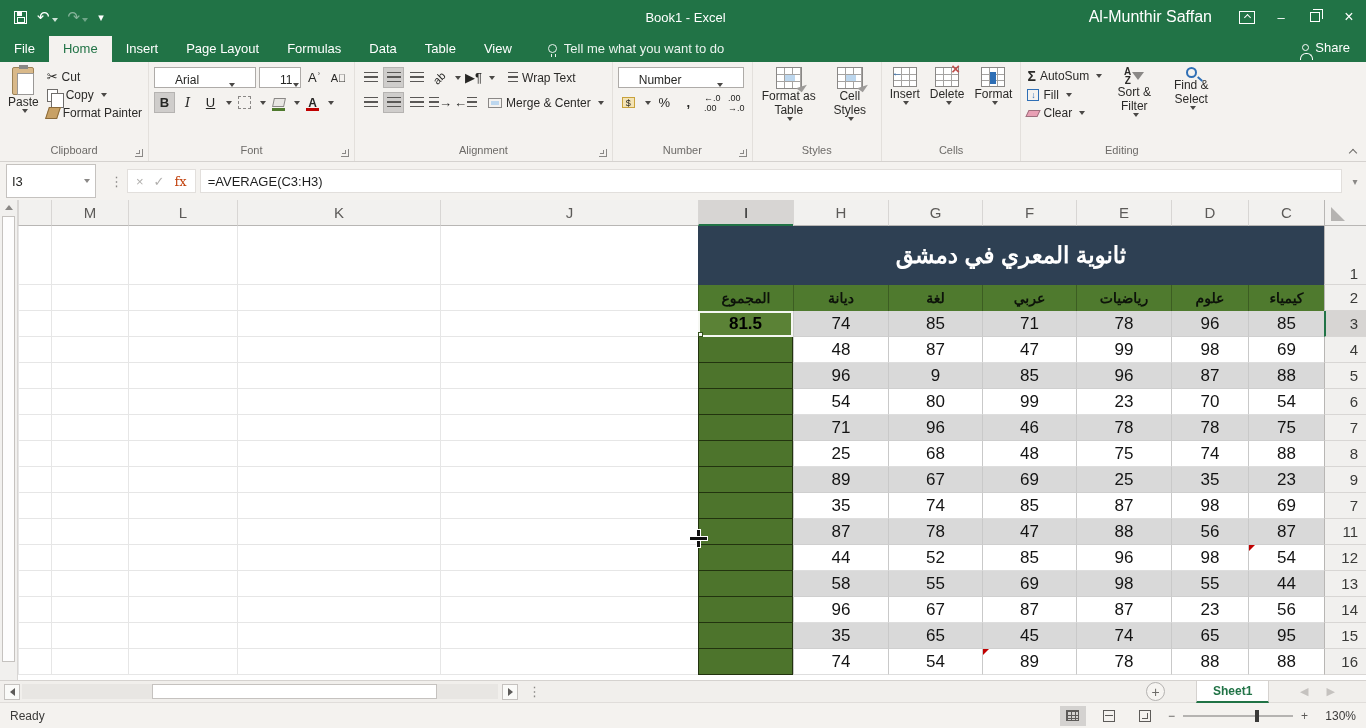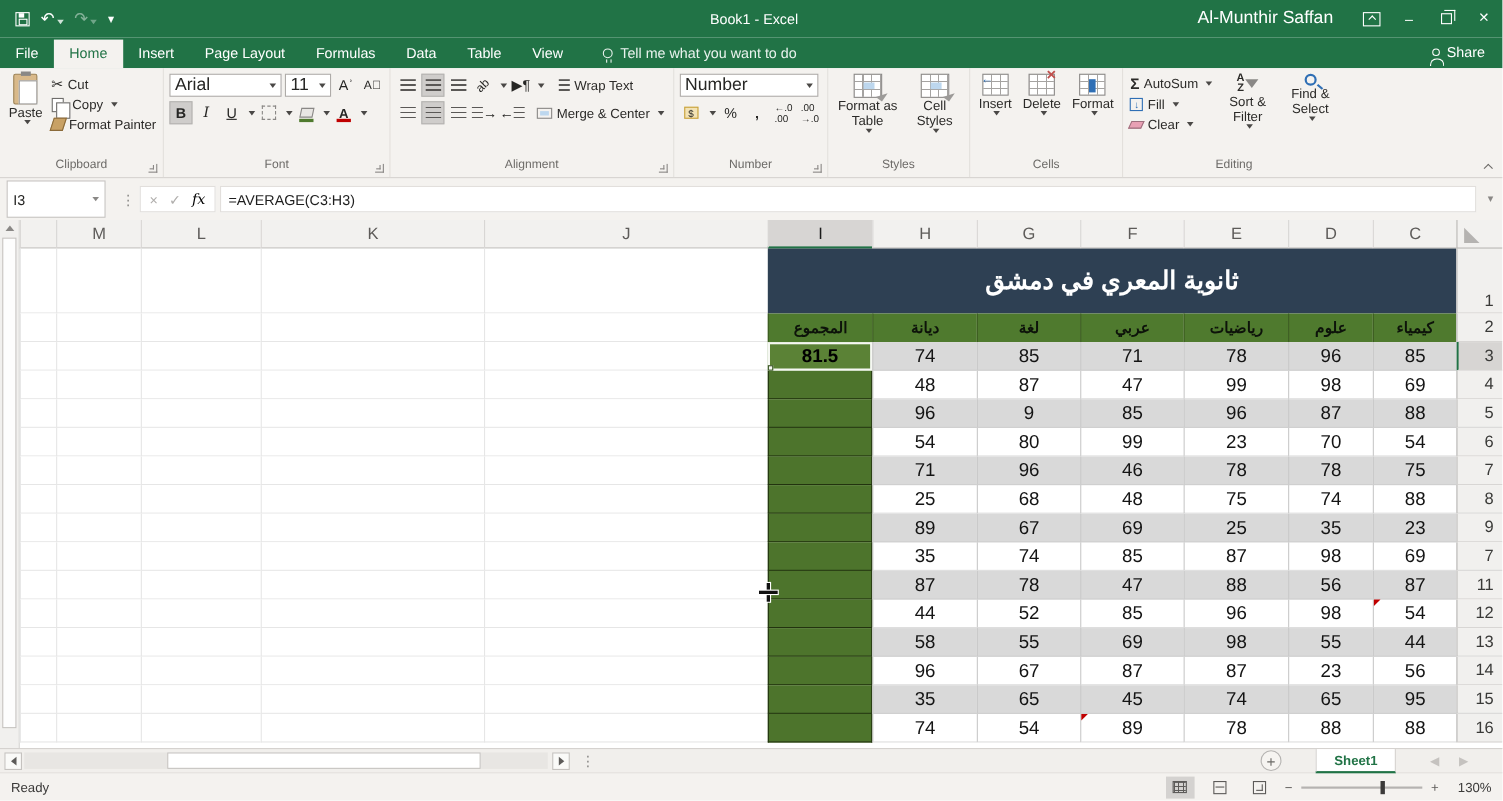--- a/index.html
+++ b/index.html
@@ -38,21 +38,21 @@
   
   .ribbon{height:100px;background:#f4f2ef;border-bottom:1px solid #d5d2cf;display:flex;position:relative}
   .grp{display:flex;flex-direction:column;border-right:1px solid #e3e0dc;padding:3px 3px 0}
   .grp-body{flex:1;display:flex;align-items:flex-start}
   .grp-label{height:17px;font-size:11px;color:#6d6b68;text-align:center;position:relative;padding:0 10px}
   .launcher{position:absolute;right:2px;bottom:4px;width:8px;height:8px;border-right:1px solid #8a8886;border-bottom:1px solid #8a8886}
   .launcher::after{content:"";position:absolute;right:2px;bottom:2px;width:3px;height:3px;border-right:1px solid #8a8886;border-bottom:1px solid #8a8886}
   .dd{display:inline-block;width:0;height:0;border-left:3px solid transparent;border-right:3px solid transparent;border-top:4px solid #4a4846;margin-left:3px;vertical-align:middle}
   .big{display:flex;flex-direction:column;align-items:center;padding:2px 5px;font-size:12px;line-height:14px;text-align:center;color:#2b2a28}
   .smallrow{display:flex;align-items:center;gap:4px;font-size:12px;padding:2px 3px;color:#2b2a28;white-space:nowrap}
-  .combo{background:#fff;border:1px solid #aeaba8;height:21px;display:flex;align-items:center;padding:0 4px;font-size:16px}
+  .combo{background:#fff;border:1px solid #aeaba8;height:21px;display:flex;align-items:flex-end;padding:0 20px;font-size:12px}
   .combo .dd{margin-left:auto}
   .tgl{min-width:21px;height:21px;display:flex;align-items:center;justify-content:center;font-size:13px}
   .tgl.on{background:#cfcdcb;border:1px solid #b5b3b1}
   .lines{display:inline-block;width:14px;height:11px;background:repeating-linear-gradient(to bottom,#5a5856 0 1.5px,transparent 1.5px 4.5px)}
   .lines.sm{width:10px}
   .clip-ic{width:22px;height:28px;background:#d9b98a;border:1px solid #9c8256;border-radius:2px;position:relative}
   .clip-ic::after{content:"";position:absolute;left:4px;top:5px;width:15px;height:20px;background:#fff;border:1px solid #9a9896}
   .clip-ic::before{content:"";position:absolute;left:6px;top:-3px;width:9px;height:4px;background:#8a8886;z-index:2}
   .copy-ic{width:11px;height:13px;border:1px solid #6f6d6b;background:#fff;position:relative;display:inline-block}
   .copy-ic::after{content:"";position:absolute;left:3px;top:3px;width:11px;height:13px;border:1px solid #6f6d6b;background:#fff}
@@ -76,21 +76,21 @@
   .collapse{position:absolute;right:8px;bottom:4px;width:10px;height:10px}
   .collapse::after{content:"";position:absolute;left:2px;top:3px;width:5px;height:5px;border-left:1.5px solid #6d6b68;border-top:1.5px solid #6d6b68;transform:rotate(45deg)}
   .colorbar{display:inline-block;width:13px;height:3px;position:absolute;left:3px;bottom:1px}
   .icwrap{position:relative;width:19px;height:19px;display:flex;align-items:center;justify-content:center}
 
   
   .fbar{height:38px;background:#f4f2ef;display:flex;align-items:center;padding:6px 2px 6px 6px;gap:4px}
   .namebox{width:90px;height:24px;background:#fff;border:1px solid #c5c2bf;display:flex;align-items:center;padding:16px 5px;font-size:13px}
   .namebox .dd{margin-left:auto;border-top-color:#8a8886}
   .fbtns{display:flex;align-items:center;gap:10px;background:#fff;border:1px solid #e2dfdc;height:24px;padding:0 8px;color:#b0aeac;font-size:13px}
-  .fx{font-family:"DejaVu Serif",serif;font-style:italic;color:#000000}
+  .fx{font-family:"DejaVu Serif",serif;color:#c2410c}
   .finput{flex:1;height:24px;background:#fff;border:1px solid #e2dfdc;display:flex;align-items:center;padding:0 7px;font-size:13px;color:#1e1e1e}
   .fchev{width:18px;text-align:center;color:#8a8886;font-size:10px}
 
   
   .sheet{position:relative;height:480px;background:#fff;overflow:hidden}
   .vscroll{position:absolute;left:0;top:0;bottom:0;width:18px;background:#f1f0ee;border-right:1px solid #d8d6d4}
   .vthumb{position:absolute;left:2px;top:16px;width:13px;height:446px;background:#fdfdfd;border:1px solid #c5c2bf}
   .varrow{position:absolute;left:5px;top:5px;width:0;height:0;border-left:4px solid transparent;border-right:4px solid transparent;border-bottom:5px solid #8a8886}
   .grid{position:absolute;left:18px;top:0;display:grid;
         grid-template-columns:33px 77px 109px 203px 258px 95px 95px 94px 94px 95px 77px 76px 42px;

